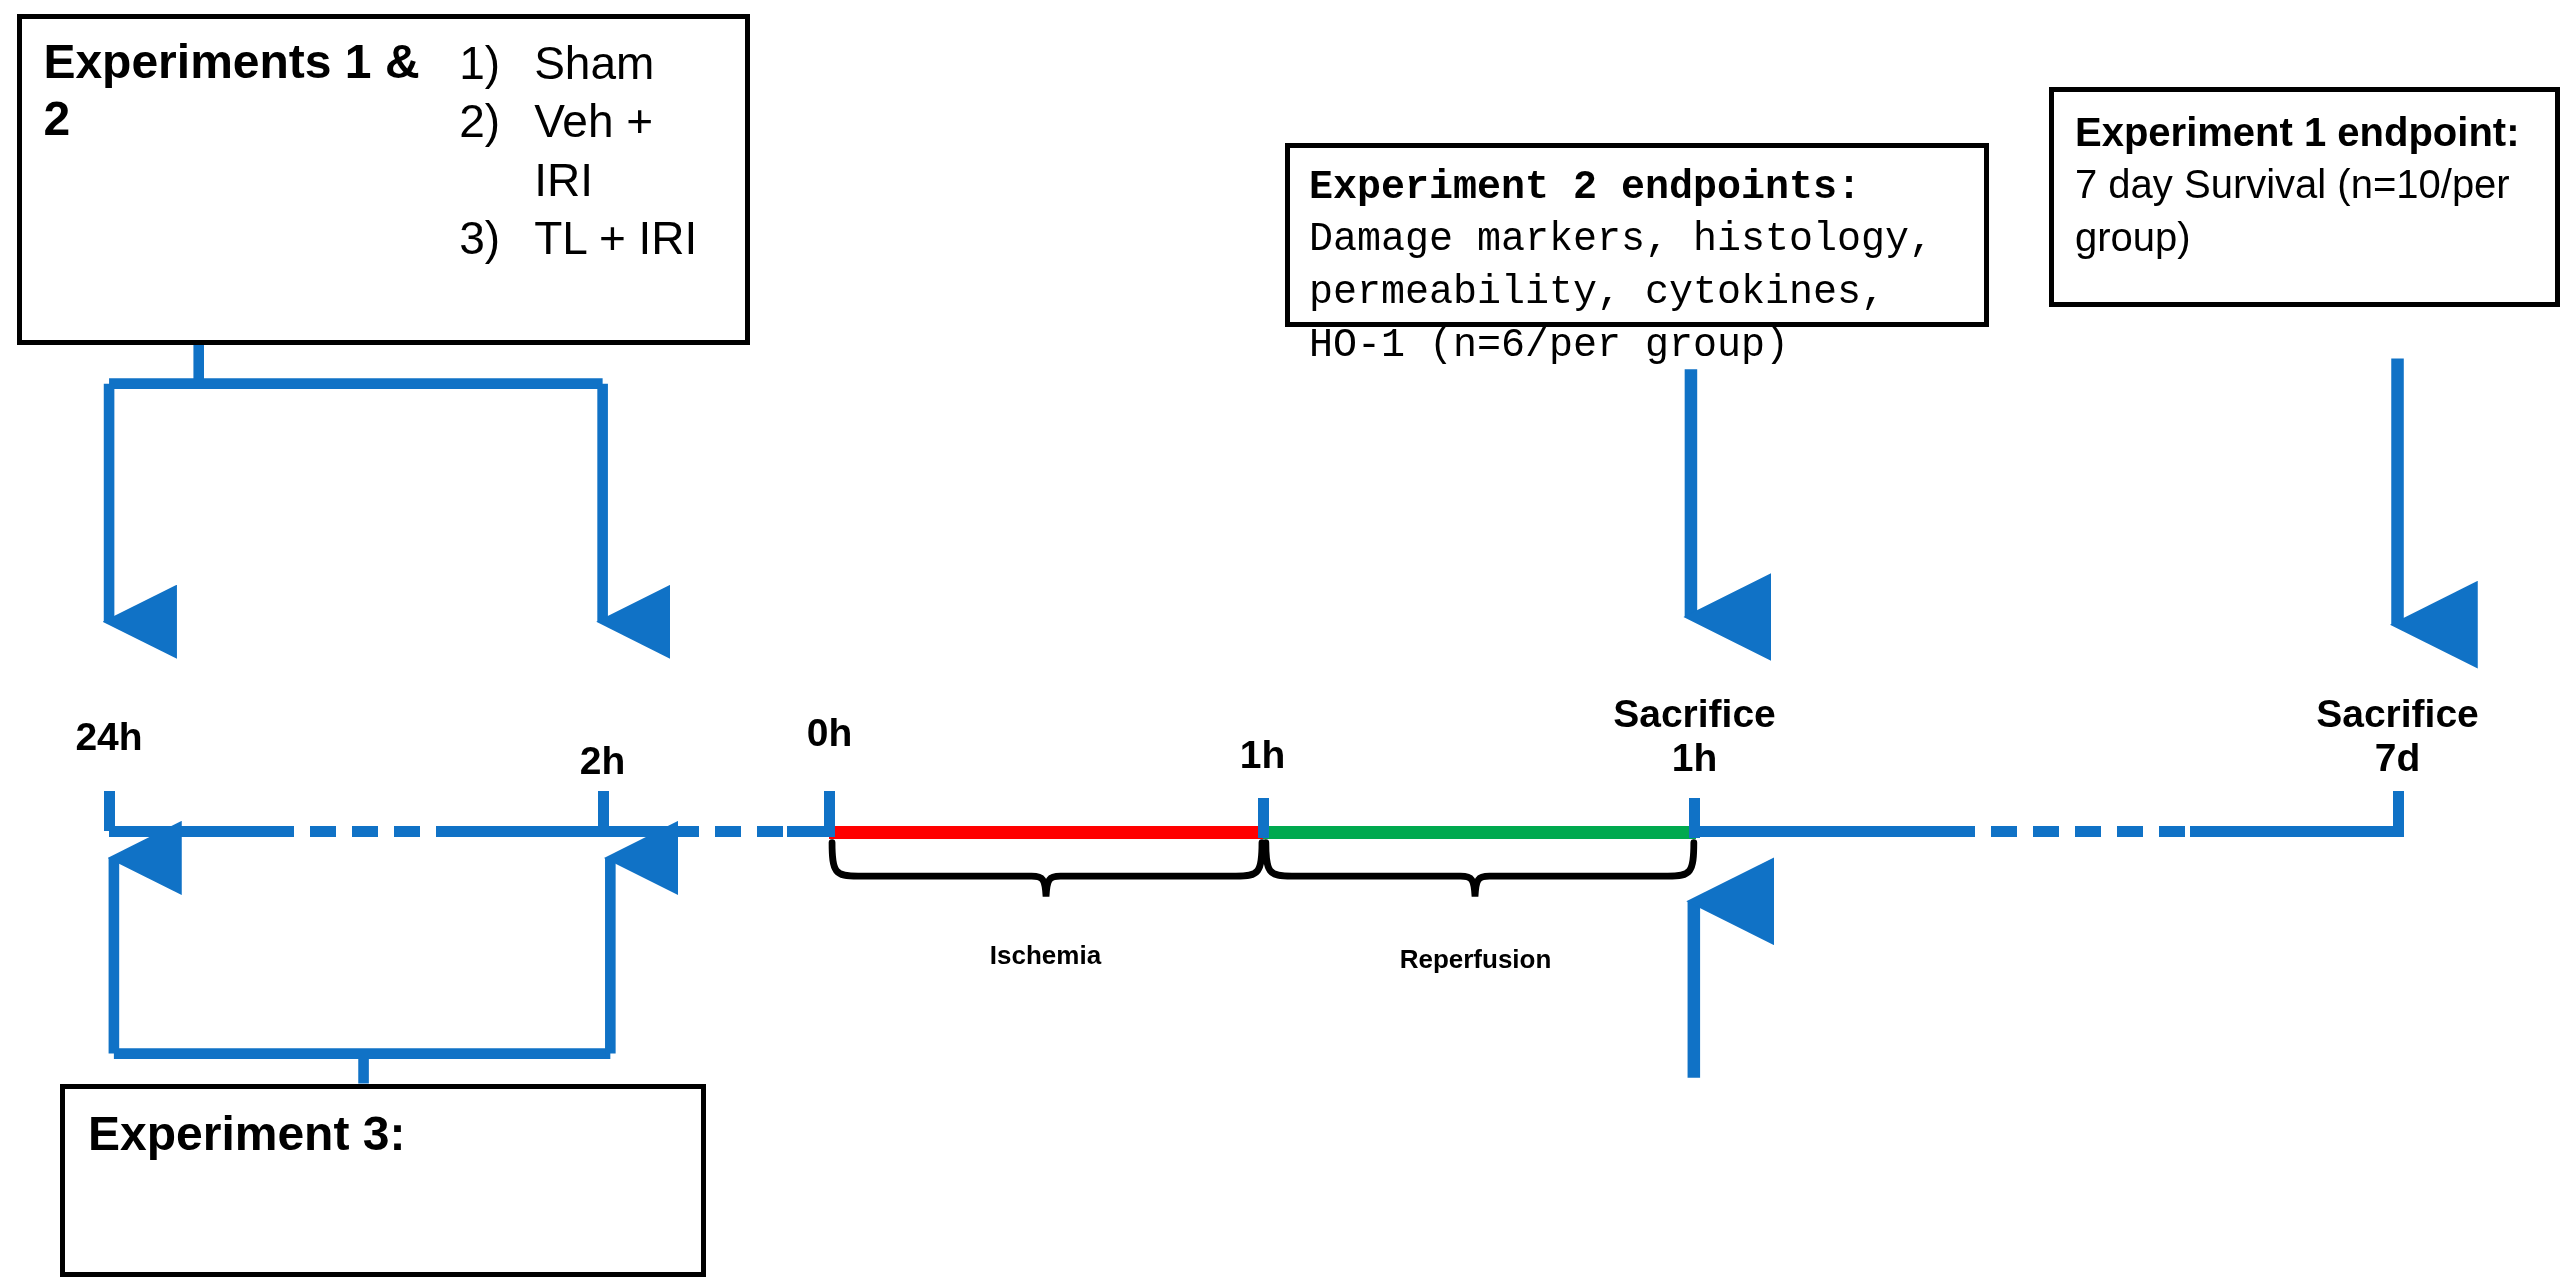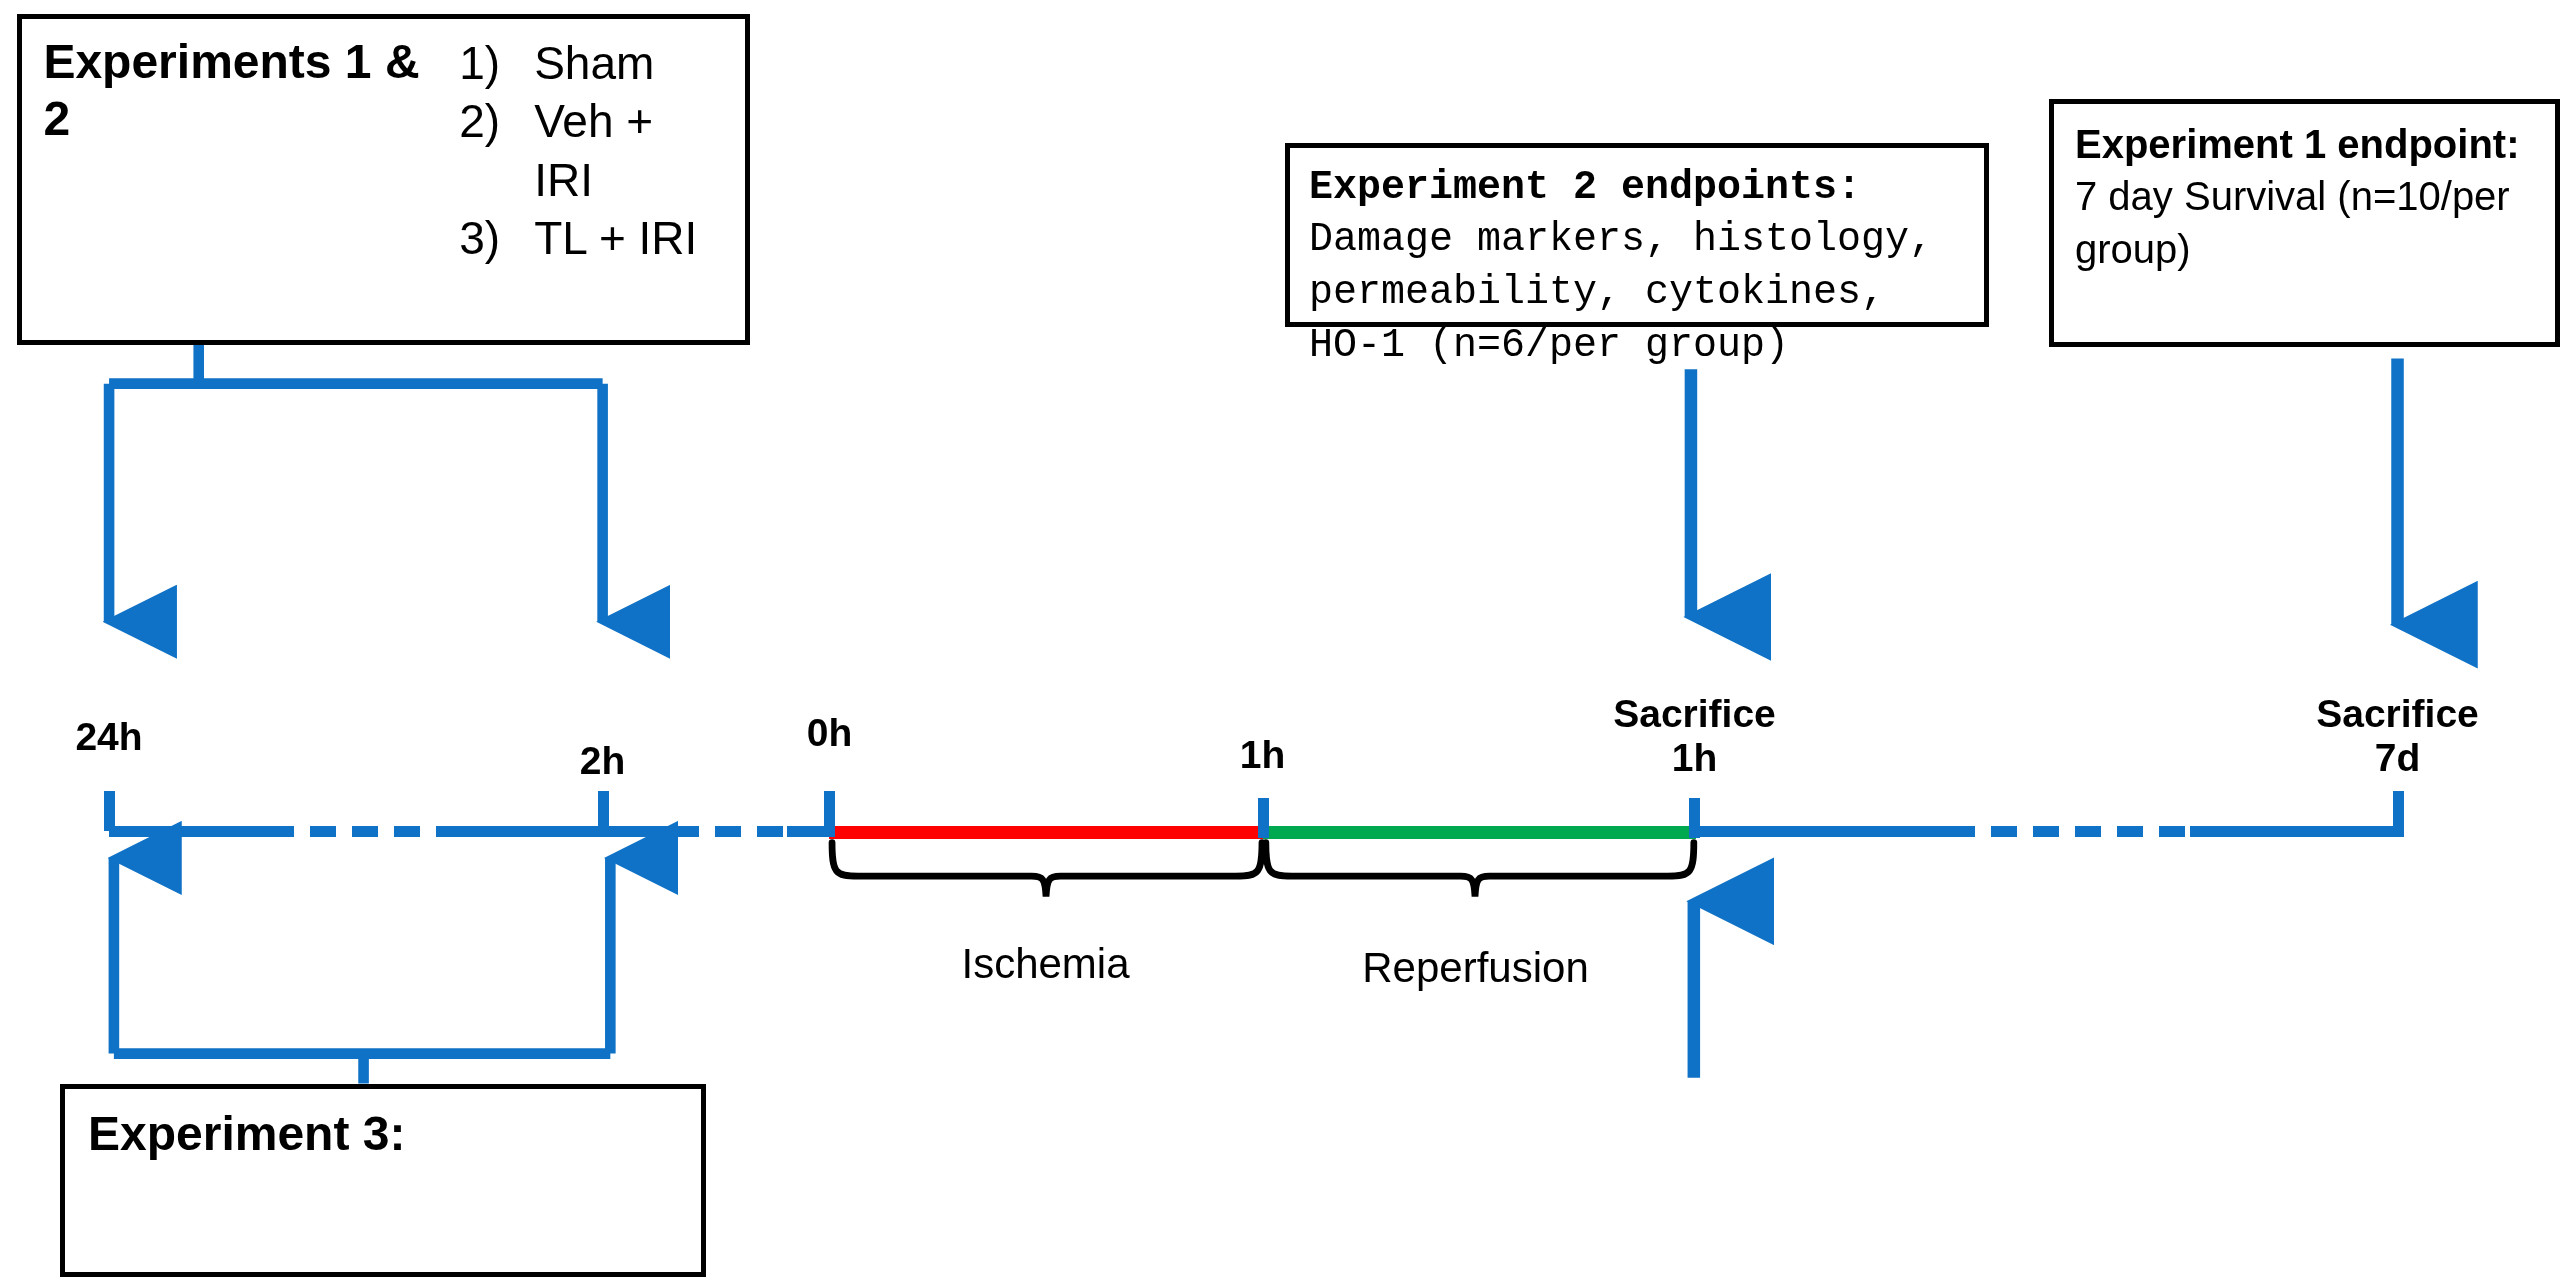--- a/index.html
+++ b/index.html
@@ -19,21 +19,21 @@
   #box-exp12 .title{font-size:48px;font-weight:bold;line-height:1.18;margin-bottom:1.9px;}
   #box-exp12 ol{margin:0;padding:0;list-style:none;}
   #box-exp12 li{font-size:46px;line-height:1.27;display:flex;}
   #box-exp12 li .num{width:75px;flex:0 0 75px;}
 
   
   #box-exp2end{left:1285px;top:143px;width:704px;height:184px;padding:13.5px 19px;font-family:Liberation Mono, monospace;}
   #box-exp2end .txt{font-size:40px;line-height:1.32;}
 
   
-  #box-exp1end{left:2049px;top:87px;width:511px;height:248px;padding:13.5px 21px;margin-top:12px;}
+  #box-exp1end{left:2049px;top:87px;width:511px;height:220px;padding:13.5px 21px;}
   #box-exp1end .txt{font-size:40px;line-height:1.32;}
 
   
   #box-exp3left{left:60px;top:1084px;width:646px;height:193px;padding:13.5px 23px;}
   #box-exp3left .ln1{font-size:48px;font-weight:bold;line-height:1.30;}
   #box-exp3left .ln2{font-size:46px;line-height:1.30;}
 
   
   #box-exp3right{left:1427px;top:1078px;width:868px;height:147px;padding:9.6px 21px;}
   #box-exp3right .txt{font-size:40px;line-height:1.34;}
@@ -44,21 +44,21 @@
   .seg.red{background:#FF0000;height:12.5px;}
   .seg.green{background:#00A94F;height:12.5px;}
   .seg.dashed{height:10.6px;
      background-image:linear-gradient(to right,#1072C6 62%,rgba(0,0,0,0) 0%);
      background-size:42px 10.6px;background-repeat:repeat-x;}
   .tick{position:absolute;width:10.6px;background:#1072C6;}
 
   
   .tlabel{position:absolute;font-size:39px;font-weight:bold;text-align:center;
           line-height:1.12;white-space:pre-line;}
-  .blabel{position:absolute;font-size:42px;font-weight:normal;text-align:center;}
+  .blabel{position:absolute;font-size:26px;font-weight:bold;text-align:center;}
 
   
   svg.wires{position:absolute;left:0;top:0;width:2576px;height:1284px;
             overflow:visible;pointer-events:none;}
 </style>
 </head>
 <body>
 
 <div class="stage">
 

